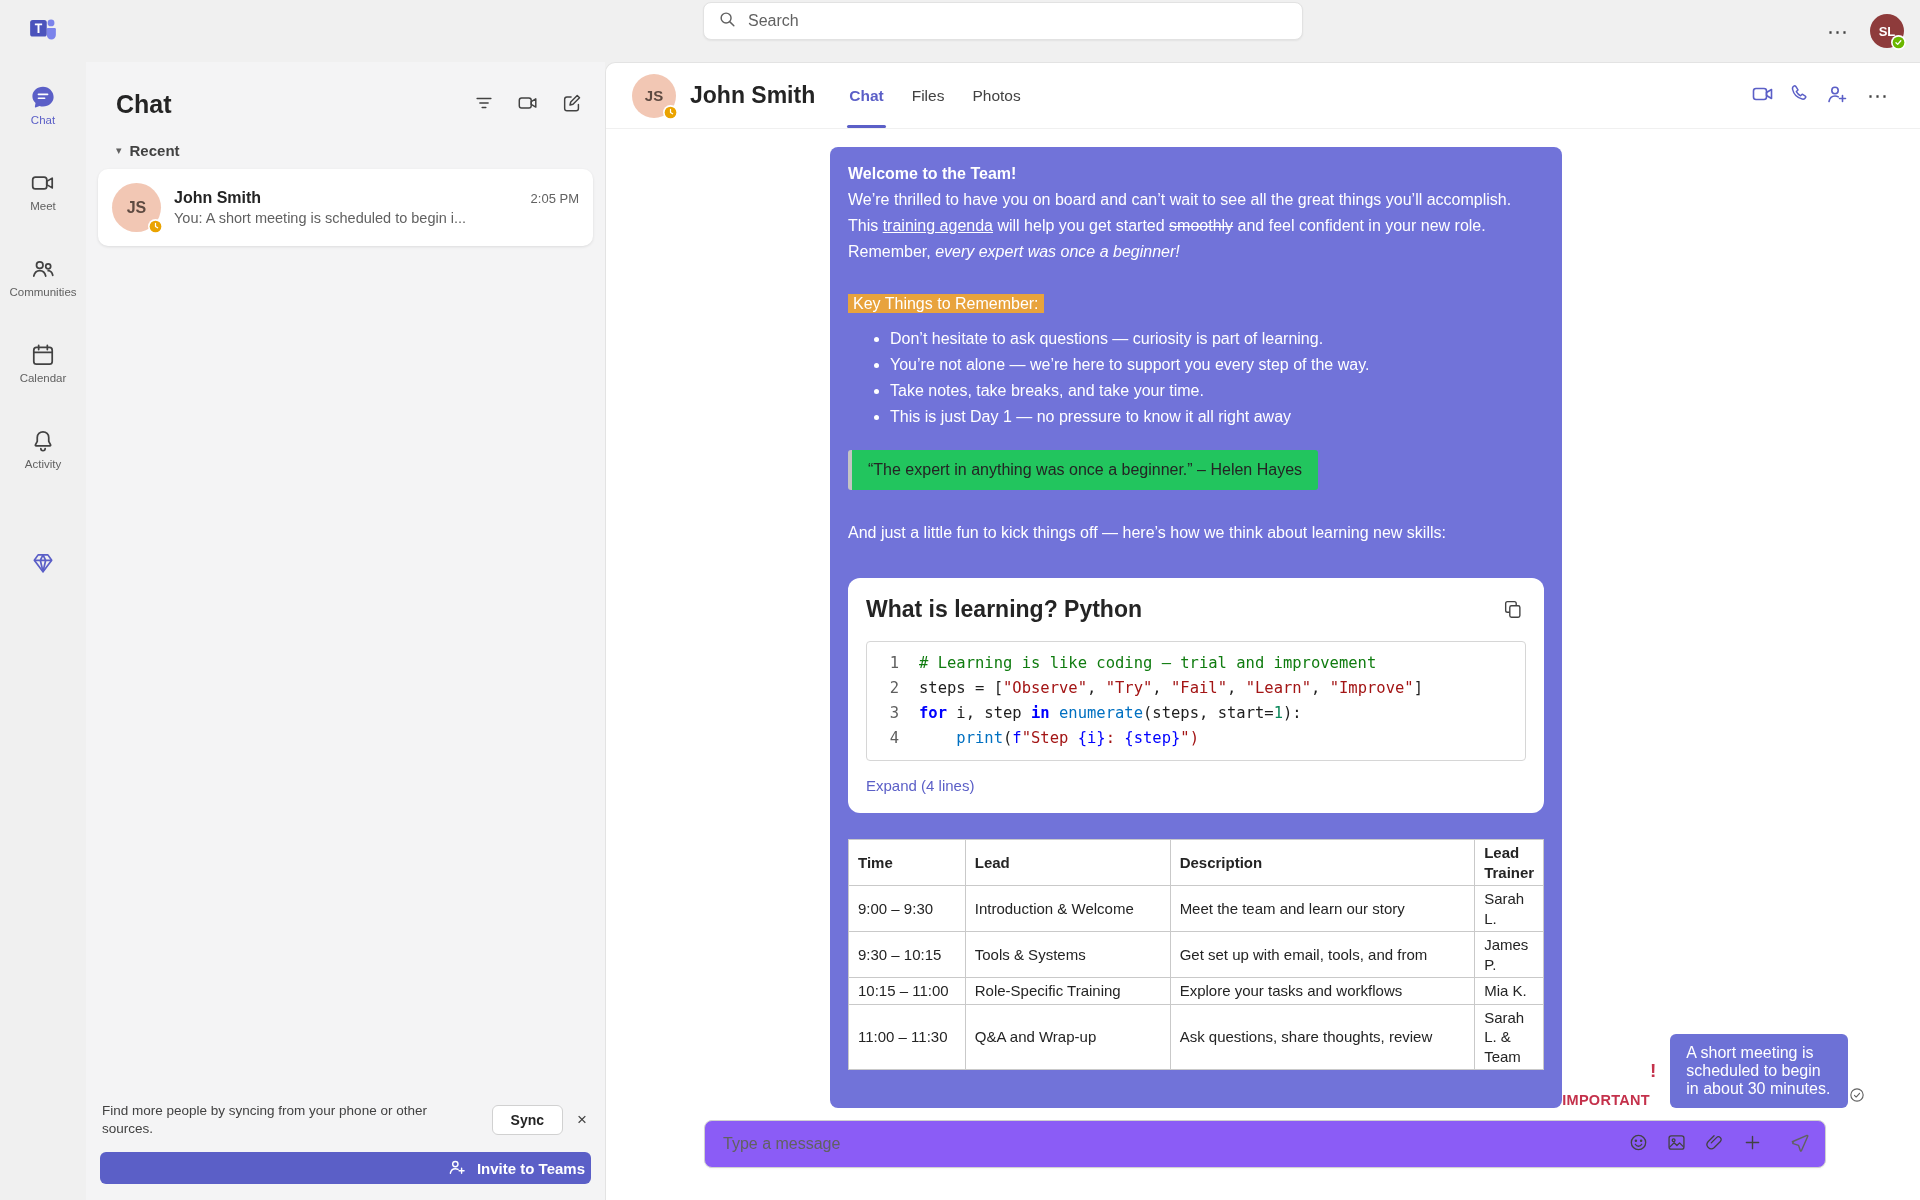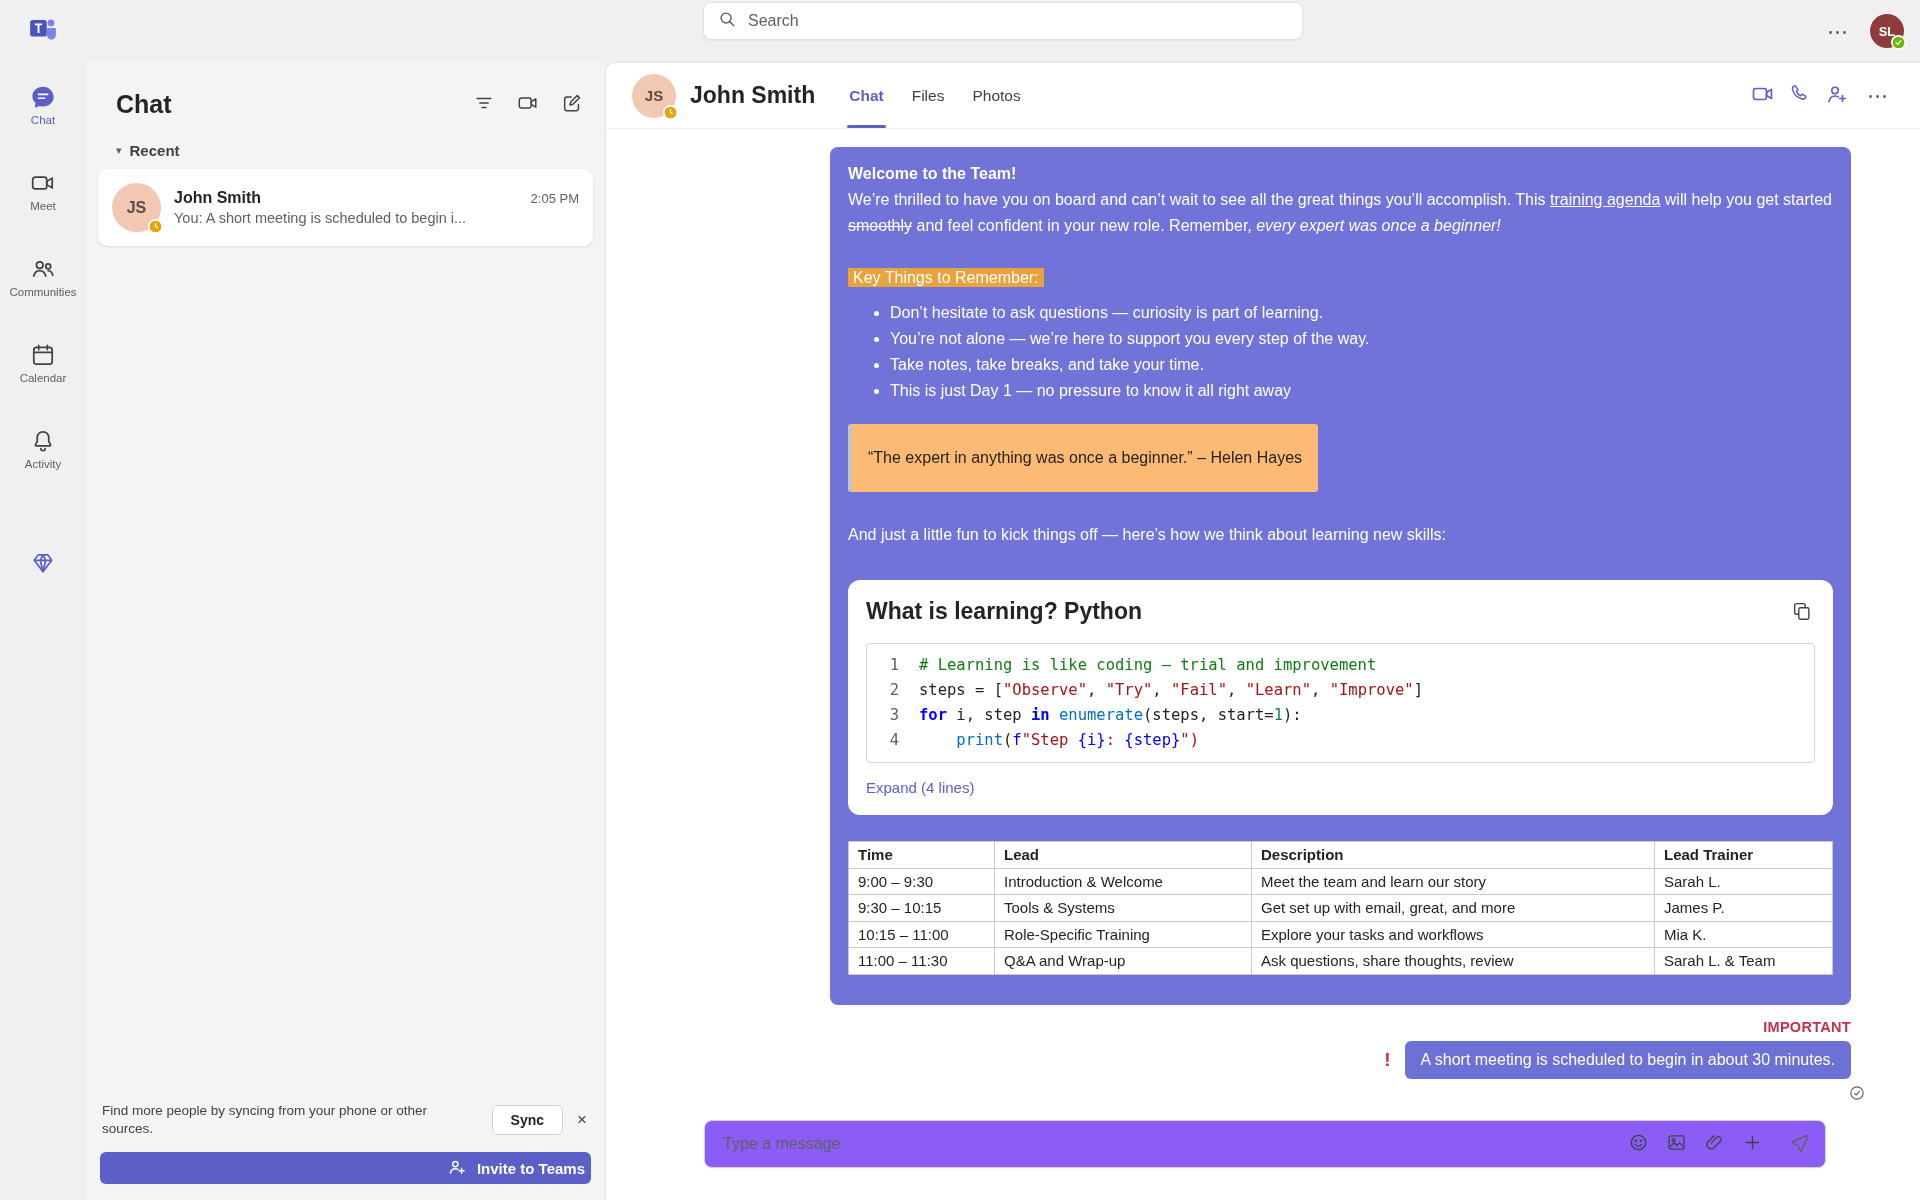--- a/index.html
+++ b/index.html
@@ -59,33 +59,33 @@
   .main{flex:1;background:#fff;border-top-left-radius:10px;border-top:1px solid #e3e3e3;border-left:1px solid #e3e3e3;display:flex;flex-direction:column;min-width:0}
   .conv-header{flex:0 0 66px;height:66px;display:flex;align-items:center;padding:0 28px 0 26px;gap:14px;border-bottom:1px solid #f0f0f0}
   .conv-name{font-size:23px;font-weight:700;margin:0 8px 0 0;white-space:nowrap}
   .tabs{display:flex;gap:28px;margin-left:12px;align-self:stretch;align-items:center}
   .tab{font-size:15.5px;color:#424242;cursor:pointer;position:relative;height:100%;display:flex;align-items:center}
   .tab.active{color:var(--accent,#5b5fc7);font-weight:600}
   .tab.active::after{content:"";position:absolute;left:-2px;right:-2px;bottom:0;height:3px;border-radius:2px;background:var(--accent,#5b5fc7)}
   .conv-actions{margin-left:auto;display:flex;gap:14px;align-items:center;color:var(--accent,#5b5fc7)}
   .conv-actions .glyph-btn{color:#424242}
 
-  .messages{flex:1;min-height:0;overflow:hidden;padding:18px 69px 0 224px;display:flex;flex-direction:column}
+  .messages{flex:1;min-height:0;overflow:hidden;padding:18px 69px 0 224px;display:flex;}
 
   
   .msg-card{background:var(--card-purple,#7173d9);border-radius:8px;color:#fff;padding:14px 18px 30px;font-size:16px;line-height:26px}
   .msg-head{font-weight:700;margin:0}
   .msg-intro{margin:0}
   .msg-link{color:#fff;text-decoration:underline;cursor:pointer}
   .strike{text-decoration:line-through}
   .msg-highlight-row{margin:26px 0 0}
   .hl{background:var(--highlight-orange,#e8a33d);color:#fff;padding:1px 5px}
   .msg-bullets{margin:9px 0 16px;padding-left:42px}
   .msg-bullets li{margin:0}
-  .msg-quote{background:#fdba74;color:#242424;border-left:4px solid #c4c4c4;border-radius:3px;margin:20px 0 0 0;padding:21px 16px;width:fit-content;max-width:100%}
+  .msg-quote{background:#22c55e;color:#242424;border-left:4px solid #c4c4c4;border-radius:3px;margin:20px 0 0 0;padding:7px 16px;width:fit-content;max-width:100%}
   .msg-fun{margin:30px 0 0}
 
   
   .code-card{background:#fff;border-radius:12px;margin-top:32px;padding:18px 18px 14px;color:#242424}
   .code-head{display:flex;align-items:flex-start}
   .code-title{margin:0;font-size:23px;font-weight:700;flex:1;line-height:1.2}
   .copy-btn{border:none;background:none;color:#424242;cursor:pointer;padding:2px}
   .code-box{border:1px solid #d6d6d6;border-radius:4px;margin-top:16px;padding:9px 0;font-family:"DejaVu Sans Mono","Liberation Mono",monospace;font-size:15.5px;line-height:25px;color:#1e1e1e}
   .code-line{display:flex}
   .ln{flex:0 0 52px;width:52px;text-align:right;padding-right:20px;color:#5f5f5f;user-select:none}
@@ -416,21 +416,21 @@
             <tbody>
               <tr>
                 <td>9:00 – 9:30</td>
                 <td>Introduction &amp; Welcome</td>
                 <td>Meet the team and learn our story</td>
                 <td>Sarah L.</td>
               </tr>
               <tr>
                 <td>9:30 – 10:15</td>
                 <td>Tools &amp; Systems</td>
-                <td>Get set up with email, great, and more</td>
+                <td>Get set up with email, tools, and from</td>
                 <td>James P.</td>
               </tr>
               <tr>
                 <td>10:15 – 11:00</td>
                 <td>Role-Specific Training</td>
                 <td>Explore your tasks and workflows</td>
                 <td>Mia K.</td>
               </tr>
               <tr>
                 <td>11:00 – 11:30</td>

